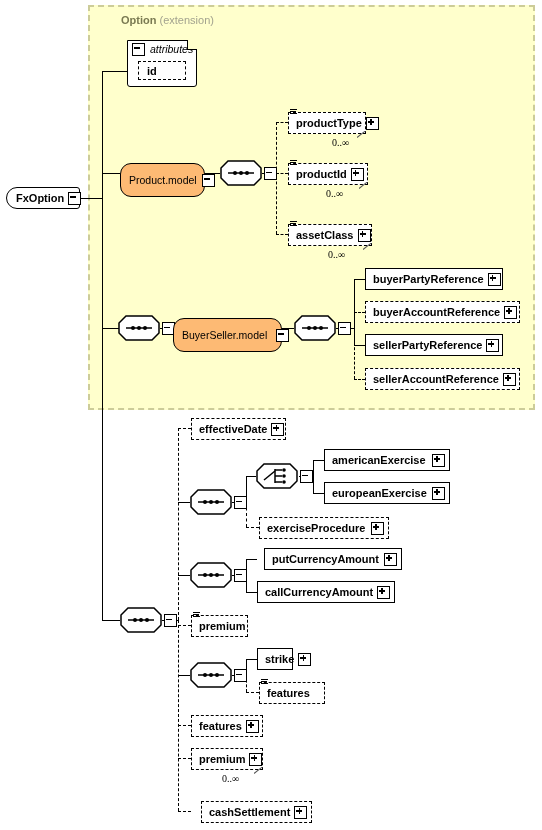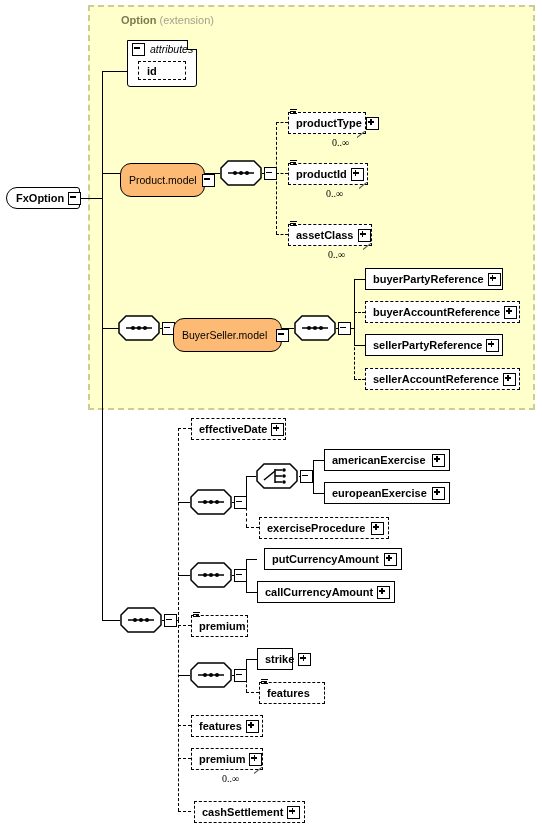--- a/index.html
+++ b/index.html
@@ -640,18 +640,18 @@
     <span class="tgl plus" style="margin-left:auto;"></span>
   </div>
 
   <div class="ebox opt" style="left:191px; top:748px; width:72px;">
     <span class="lbl">premium</span>
     <span class="tgl plus" style="margin-left:auto;"></span>
     <span class="fold"></span>
   </div>
   <div class="card" style="left:222px; top:773px;">0..∞</div>
 
-  <div class="ebox opt" style="left:194px; top:801px; width:111px;">
+  <div class="ebox opt" style="left:201px; top:801px; width:111px;">
     <span class="lbl">cashSettlement</span>
     <span class="tgl plus" style="margin-left:auto;"></span>
   </div>
 
 </div>
 
 </body></html>

